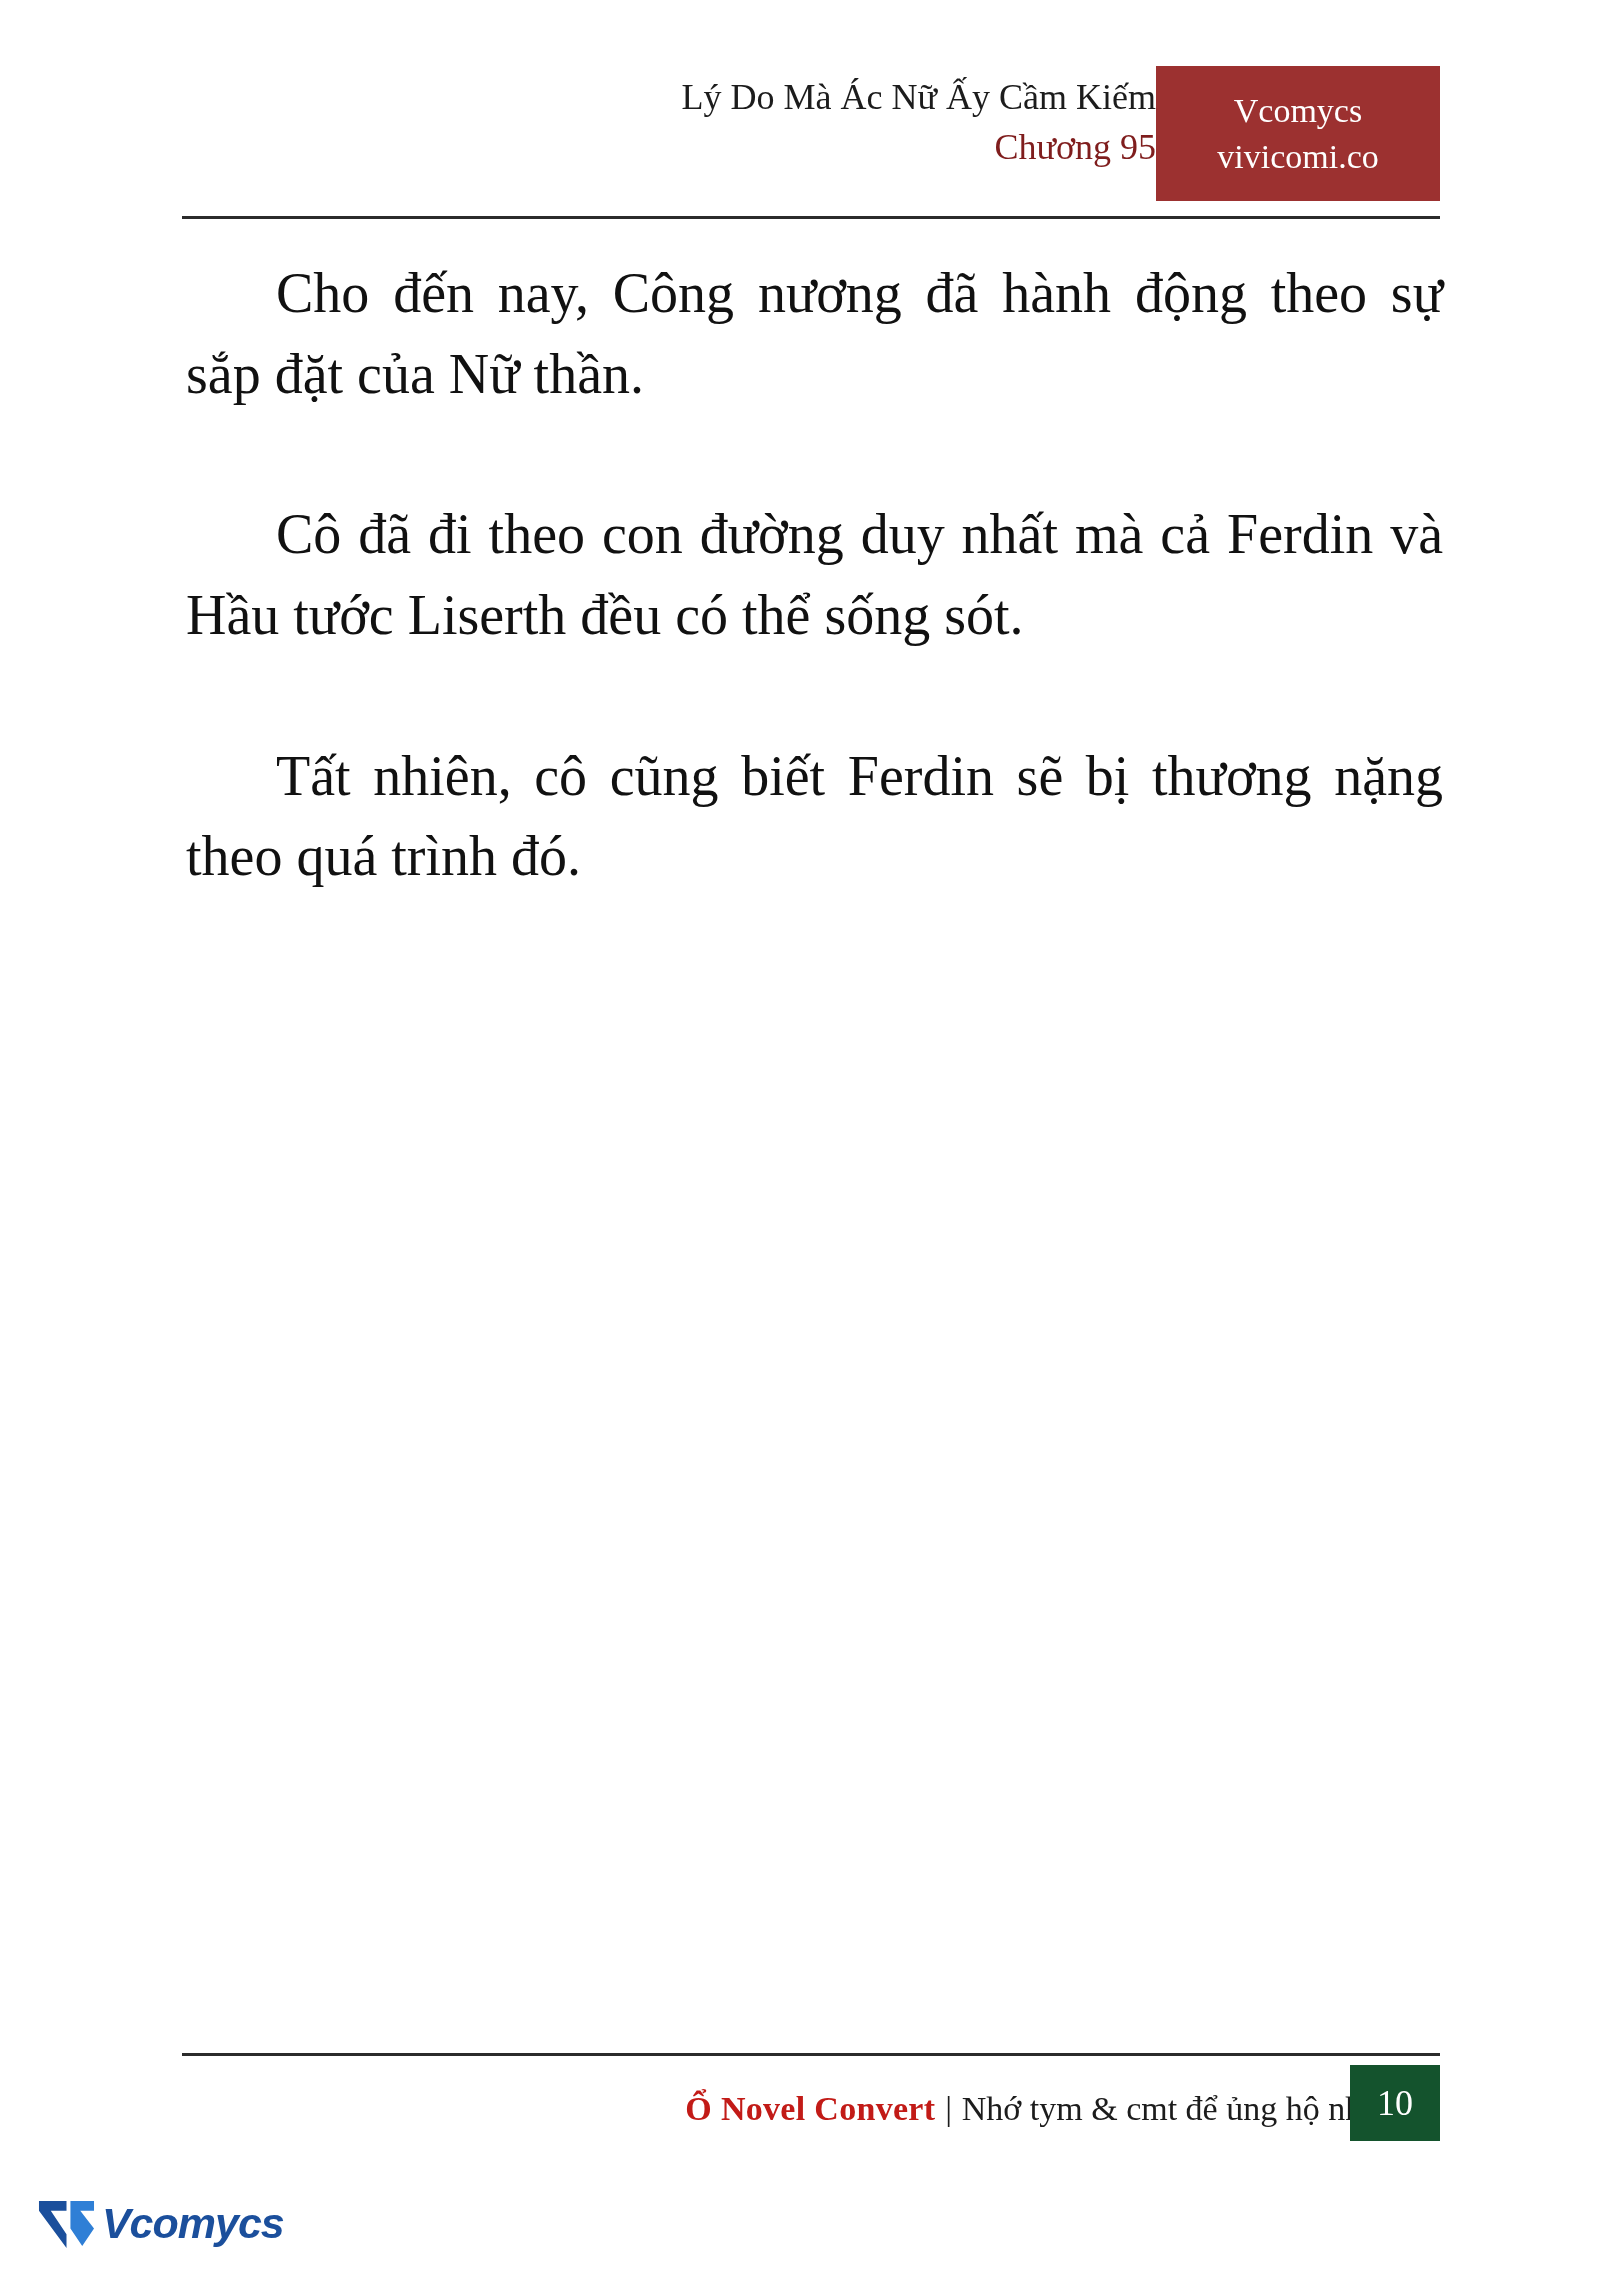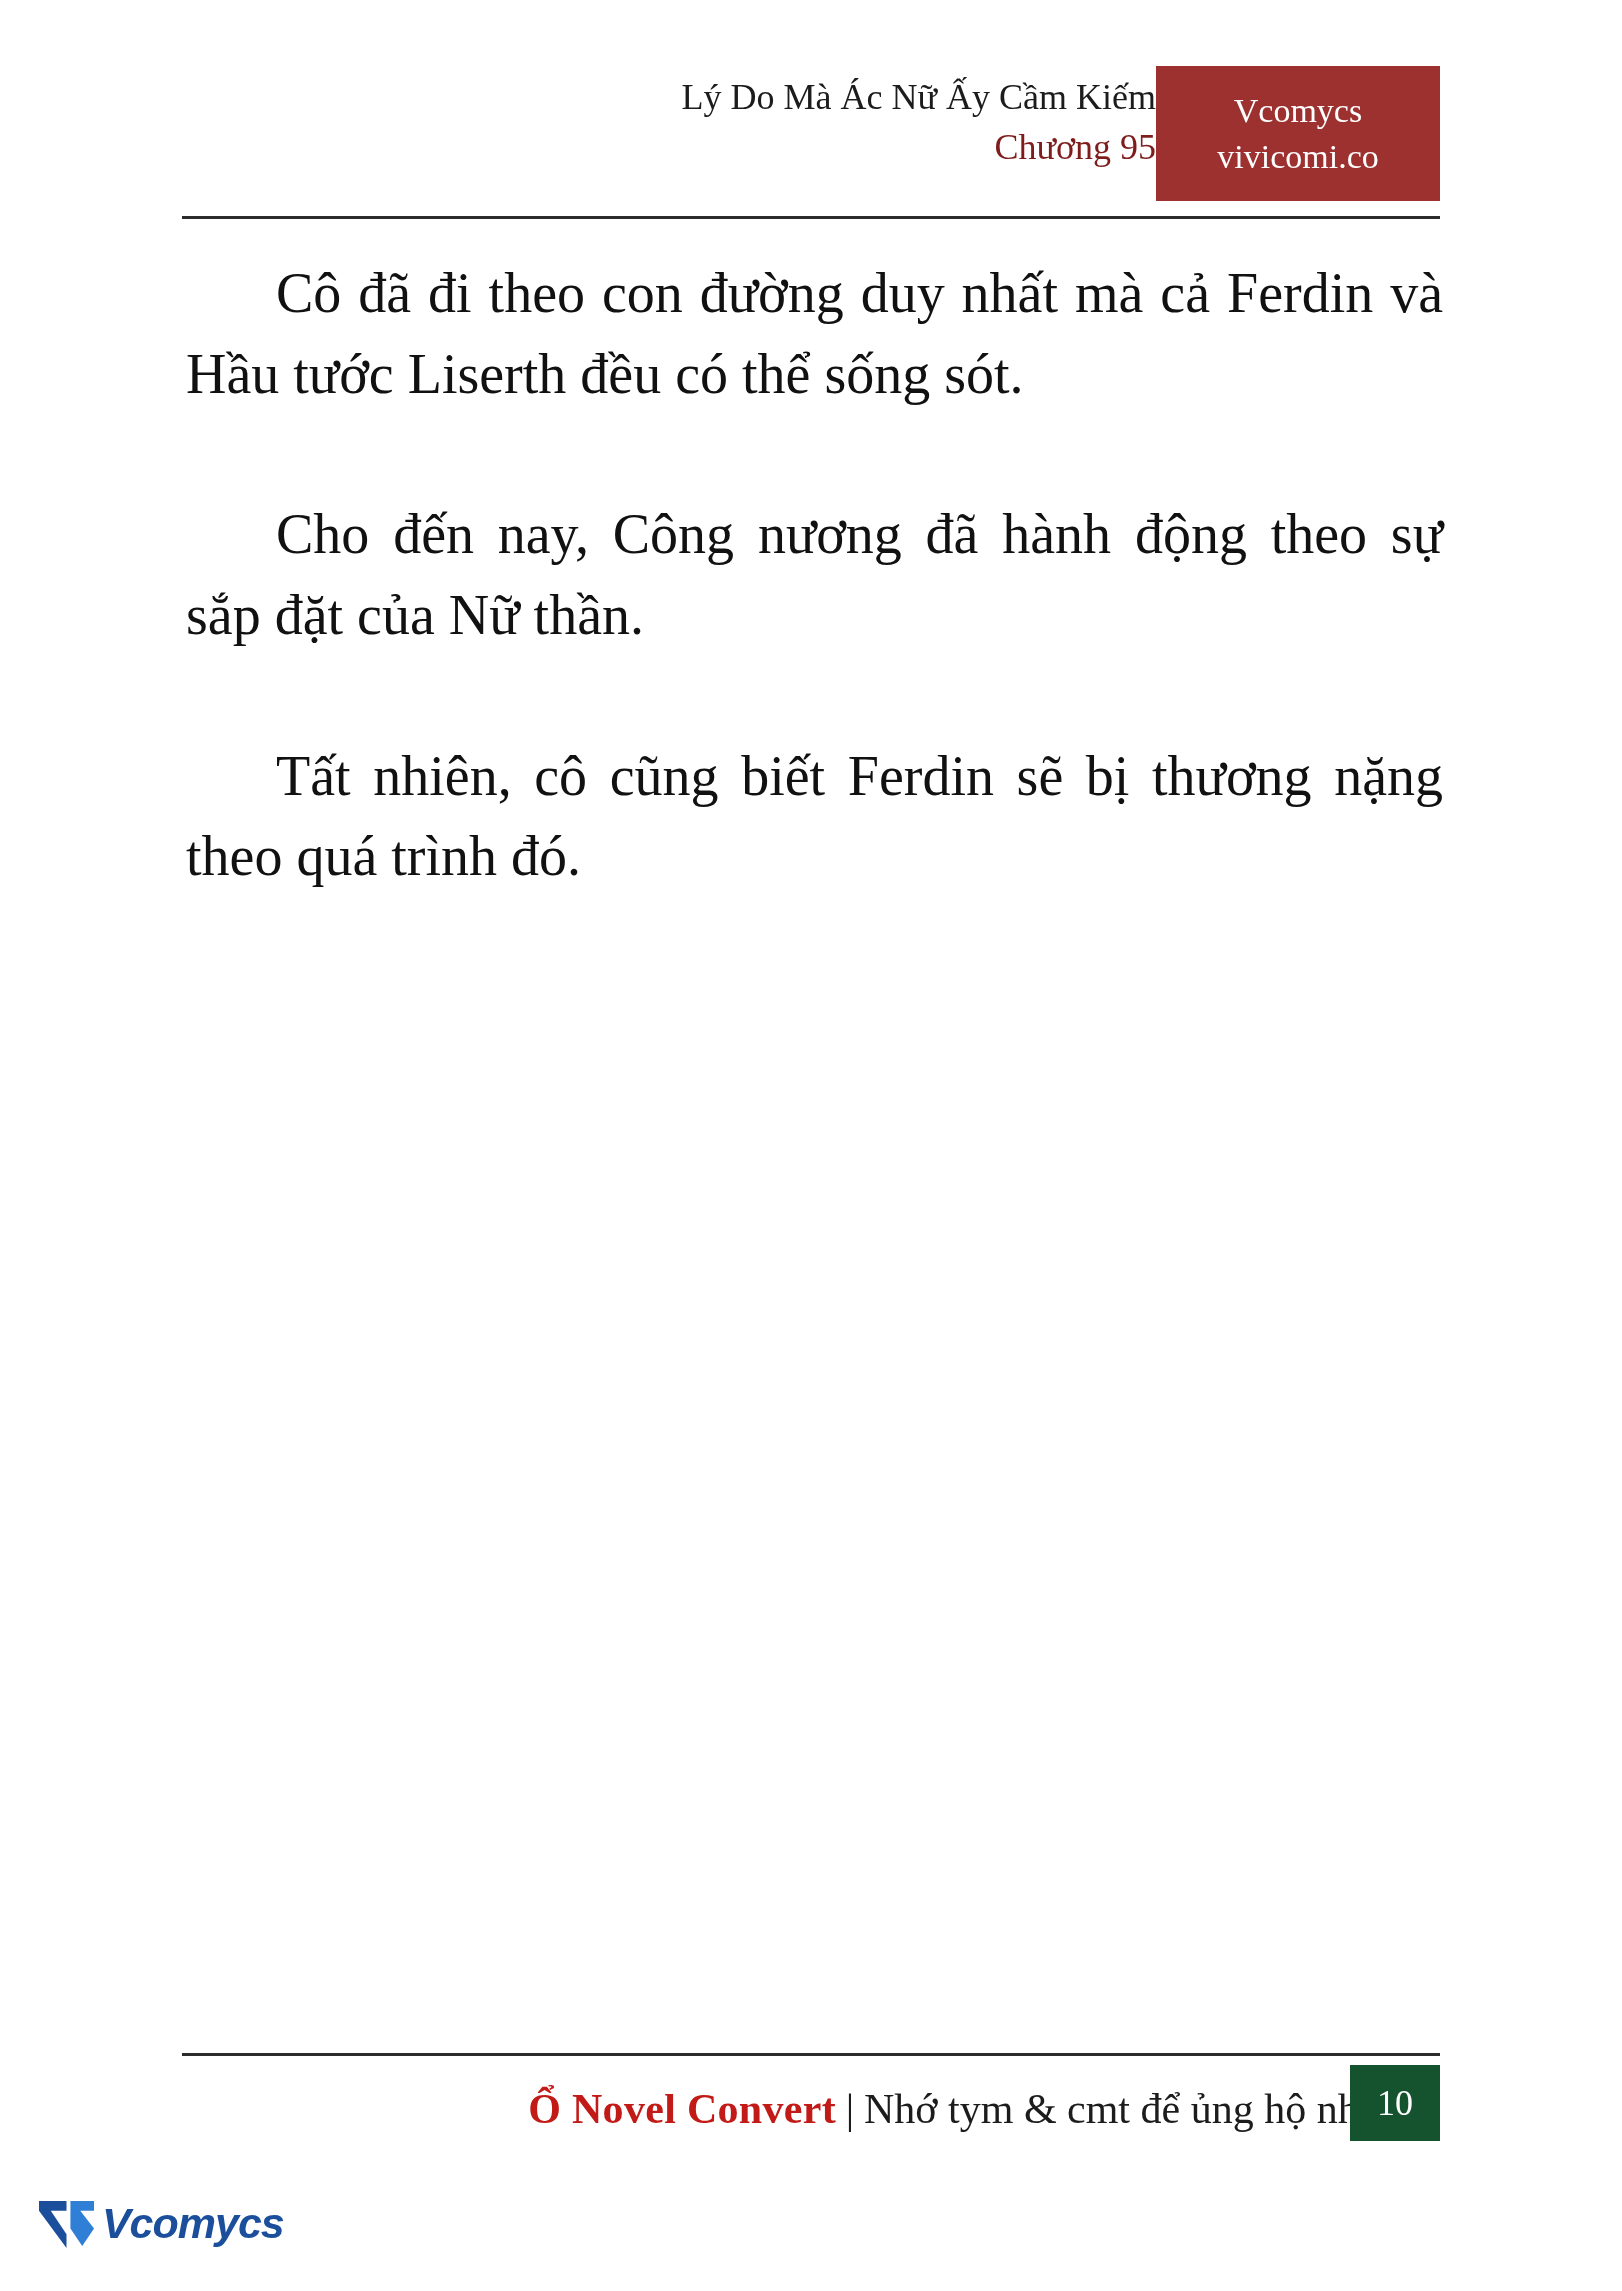--- a/index.html
+++ b/index.html
@@ -114,21 +114,21 @@
     position: absolute;
     left: 0;
     top: 17.6px;
     width: 1258px;
     height: 76px;
     display: flex;
     align-items: center;
     justify-content: flex-end;
   }
   .footer-text {
-    font-size: 42px;
+    font-size: 34px;
     white-space: nowrap;
     display: flex;
     align-items: baseline;
     gap: 0;
     margin-right: 15.7px;
     transform: translateX(-47px);
   }
   .footer-brand {
     color: #c21b17;
     font-weight: bold;
@@ -192,22 +192,22 @@
       <div class="header-chapter">Chương 95</div>
     </div>
     <div class="header-badge">
       <span>Vcomycs</span>
       <span>vivicomi.co</span>
     </div>
     <div class="header-rule"></div>
   </div>
 
   <div class="content">
+    <p class="para">Cho đến nay, Công nương đã hành động theo sự sắp đặt của Nữ thần.</p>
     <p class="para">Cô đã đi theo con đường duy nhất mà cả Ferdin và Hầu tước Liserth đều có thể sống sót.</p>
-    <p class="para">Cho đến nay, Công nương đã hành động theo sự sắp đặt của Nữ thần.</p>
     <p class="para">Tất nhiên, cô cũng biết Ferdin sẽ bị thương nặng theo quá trình đó.</p>
   </div>
 
   <div class="footer">
     <div class="footer-rule"></div>
     <div class="footer-inner">
       <div class="footer-text">
         <span class="footer-brand">Ổ Novel Convert</span>
         <span class="footer-sep">|</span>
         <span class="footer-note">Nhớ tym &amp; cmt để ủng hộ nhé</span>

